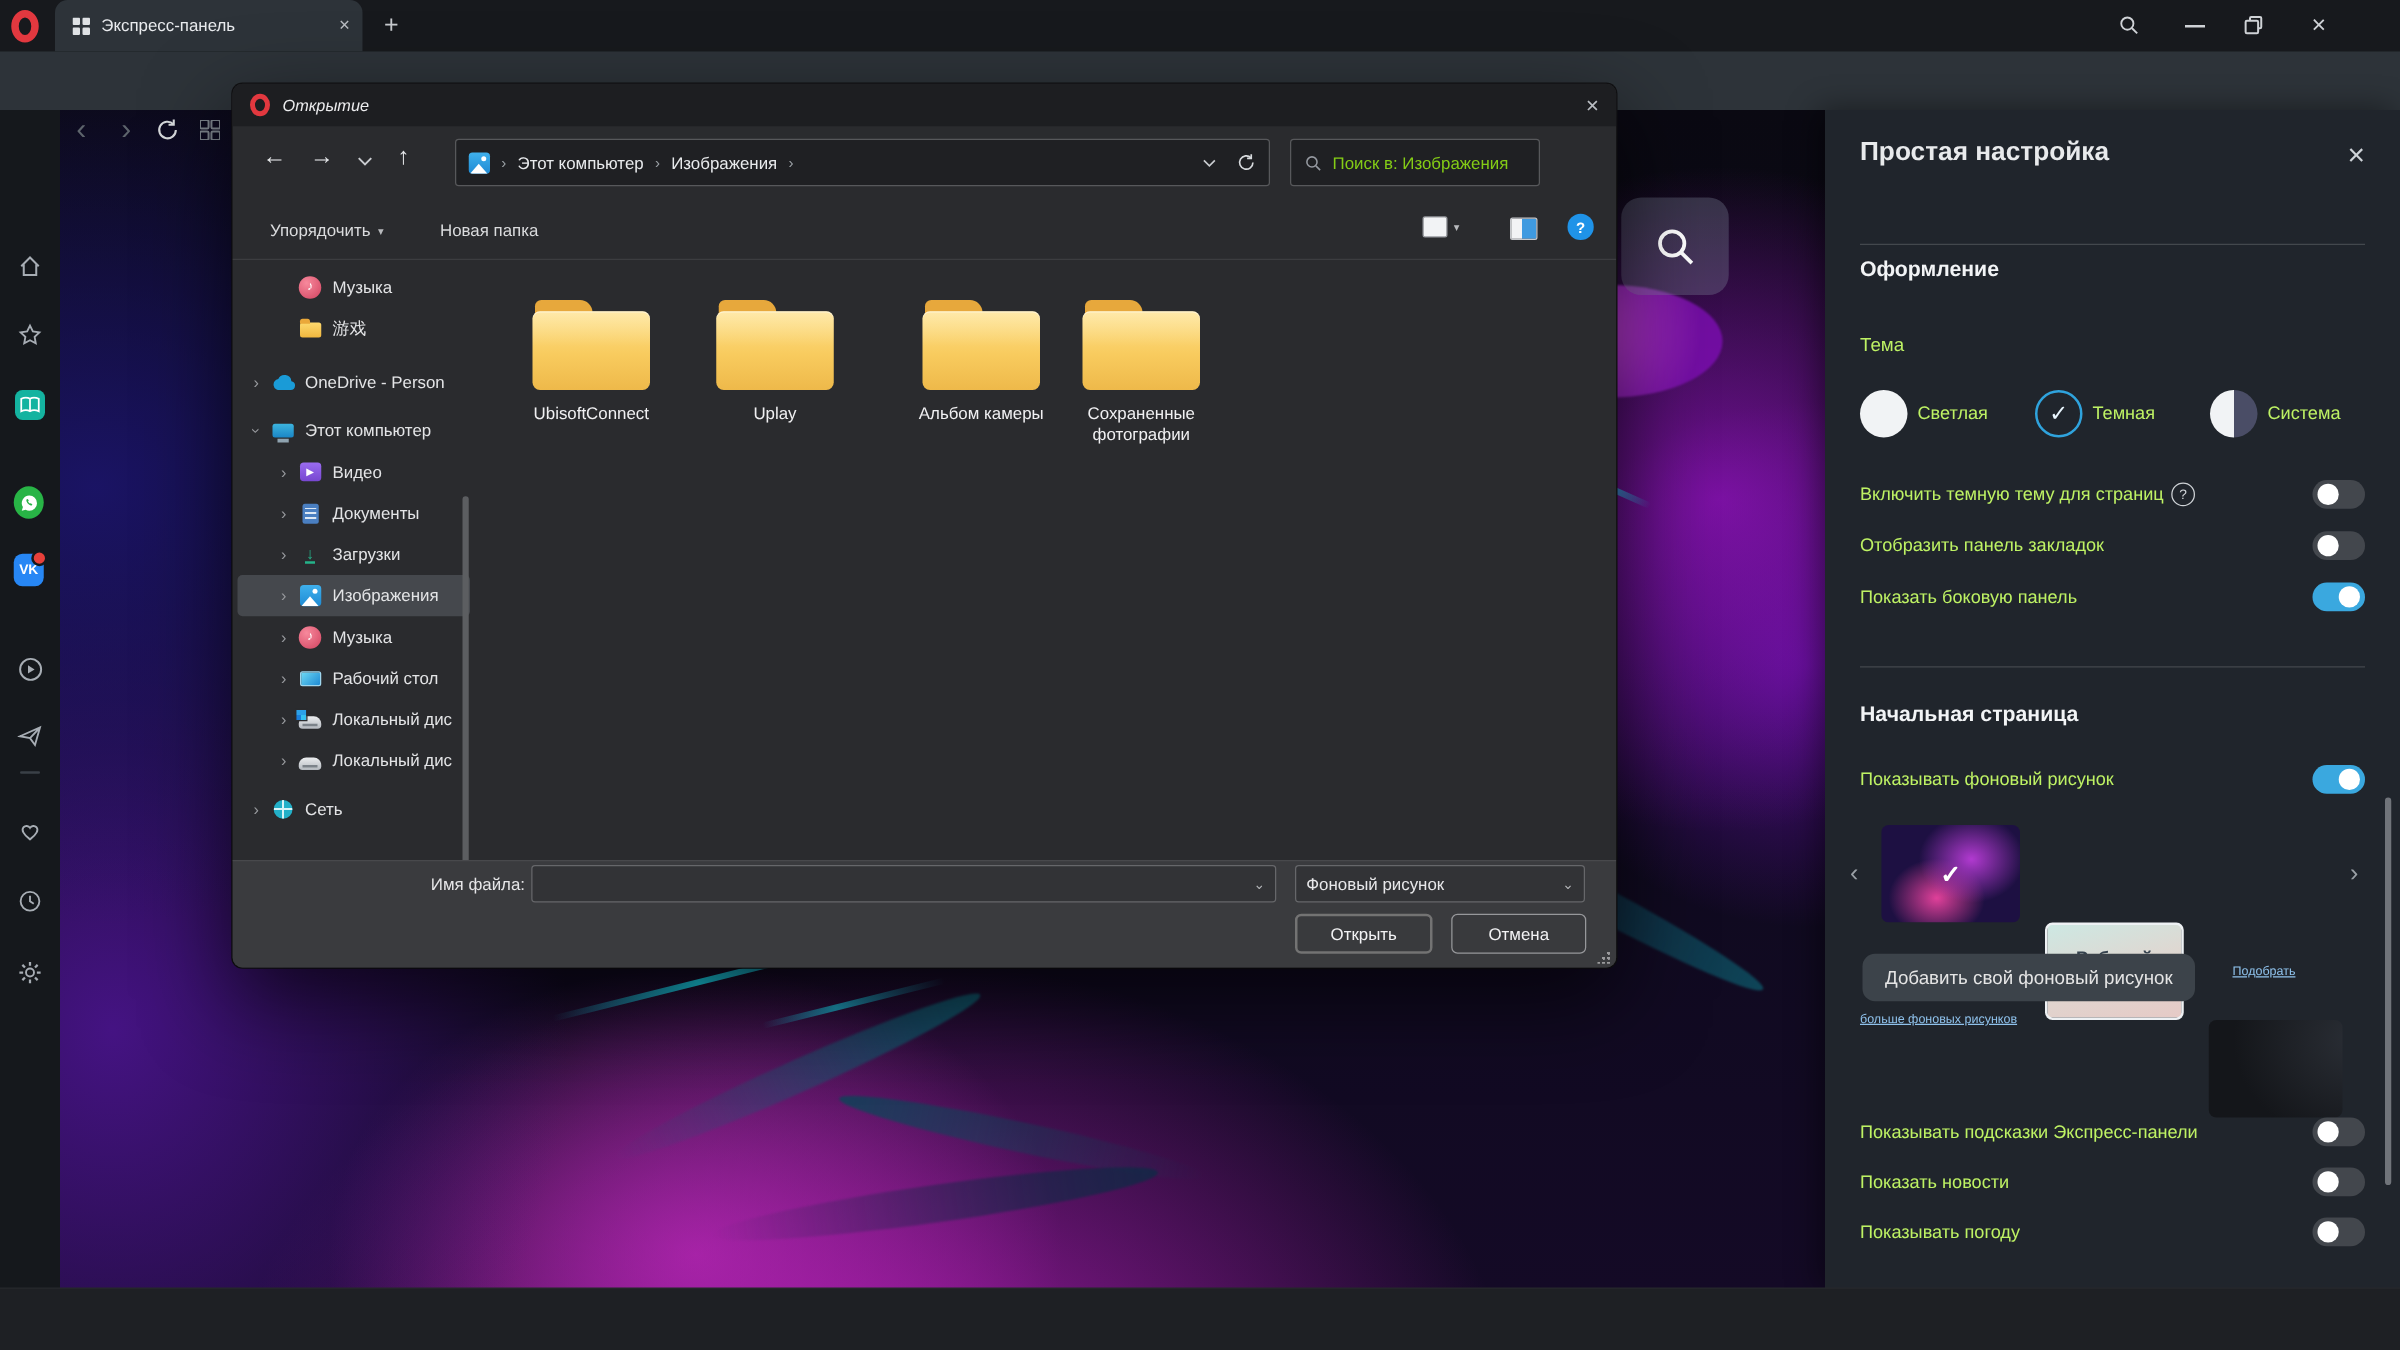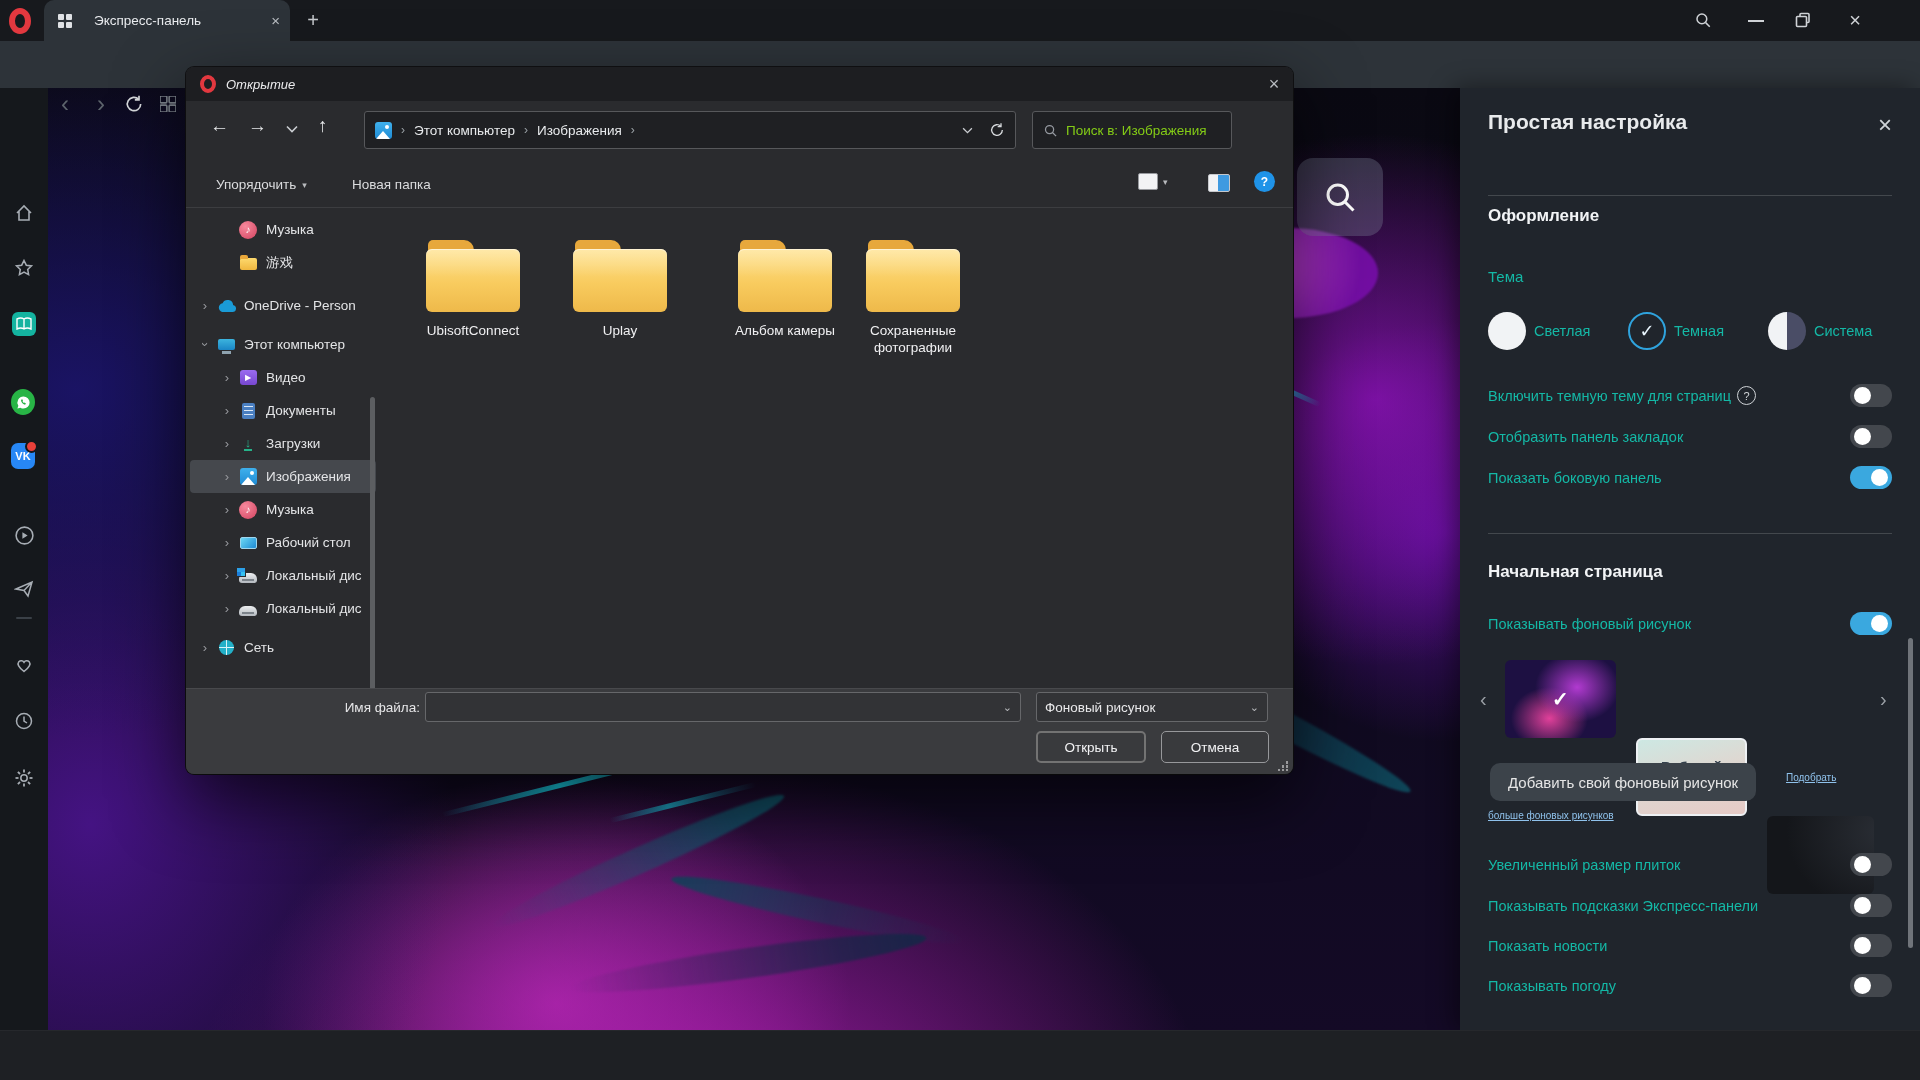--- a/index.html
+++ b/index.html
@@ -7,21 +7,21 @@
          font-family:"Liberation Sans",sans-serif;color:#e8eaec;
          -webkit-font-smoothing:antialiased;}
   .abs{position:absolute;}
   .flex{display:flex;align-items:center;}
   svg{display:block;}
 
   
   #tabbar{left:0;top:0;width:1920px;height:41px;background:#17191d;}
   #tab{left:44px;top:0;width:246px;height:41px;background:#2d3339;border-radius:10px 10px 0 0;
        display:flex;align-items:center;padding:0 10px 0 14px;box-sizing:border-box;}
-  #tab .t-title{font-size:13.5px;color:#e9ebee;flex:1;margin-left:22px;white-space:nowrap;overflow:hidden;}
+  #tab .t-title{font-size:13.5px;color:#e9ebee;flex:1;margin-left:9px;white-space:nowrap;overflow:hidden;}
   .xglyph{color:#b9bdc2;font-size:15px;line-height:1;}
   #toolbar{left:0;top:41px;width:1920px;height:47px;background:#2d3339;}
   .dim{color:#5d646c;}
   .placeholder{color:#848b93;font-size:15px;}
   .vdiv{width:1px;height:22px;background:#474e56;}
   .slidersbox{border:1px solid #5b636d;background:#3a424b;border-radius:6px;width:34px;height:30px;
               display:flex;align-items:center;justify-content:center;}
   .avatar{width:24px;height:24px;border-radius:50%;background:#1e9de3;position:relative;overflow:hidden;}
   .avatar::before{content:"";position:absolute;left:7px;top:4px;width:10px;height:10px;border-radius:50%;background:#fff;}
   .avatar::after{content:"";position:absolute;left:3px;top:15px;width:18px;height:12px;border-radius:50%;background:#fff;}
@@ -126,21 +126,21 @@
      radial-gradient(circle 1.3px at 5px 5.5px,#9a9a9c 95%,transparent),
      radial-gradient(circle 1.3px at 9px 9.5px,#9a9a9c 95%,transparent),
      radial-gradient(circle 1.3px at 5px 9.5px,#9a9a9c 95%,transparent),
      radial-gradient(circle 1.3px at 1px 9.5px,#9a9a9c 95%,transparent);}
 
   
   #panel{left:1460px;top:88px;width:460px;height:944px;background:#20252c;box-shadow:-6px 0 24px rgba(0,0,0,.45);}
   #panel h1{font-size:21px;font-weight:600;margin:0;}
   .phr{height:1px;background:rgba(255,255,255,.16);}
   .psec{font-size:17px;font-weight:bold;color:#f2f4f6;}
-  .plabel{font-size:14.5px;color:#14b8a6;}
+  .plabel{font-size:14.5px;color:#bef264;}
   .tg{width:42px;height:23px;border-radius:12px;background:#43474d;position:relative;flex:none;}
   .tg::after{content:"";position:absolute;top:3px;left:4px;width:17px;height:17px;border-radius:50%;background:#fff;}
   .tg.on{background:#3aa8df;}
   .tg.on::after{left:auto;right:4px;}
   .tcirc{width:38px;height:38px;border-radius:50%;box-sizing:border-box;flex:none;}
   .tcirc.light{background:#f1f3f5;}
   .tcirc.dark{border:2px solid #2fa3dd;background:#20252c;color:#eaf7ff;font-size:18px;
               display:flex;align-items:center;justify-content:center;}
   .tcirc.half{background:linear-gradient(90deg,#f1f3f5 50%,#4a4d66 50%);}
   .helpq{width:17px;height:17px;border-radius:50%;border:1.5px solid #cfd3d7;color:#cfd3d7;font-size:11px;
@@ -407,24 +407,20 @@
     <div class="abs thumb t2" style="left:176px;top:572px;">
       <span style="width:70px;">Рабочий стол</span>
     </div>
     <div class="abs thumb t3" style="left:307px;top:572px;width:107px;"></div>
     <div class="abs parrow" style="left:420px;top:600px;">›</div>
 
     <div class="abs pbtn" style="left:30px;top:675px;">Добавить свой фоновый рисунок</div>
     <a class="abs plink" style="left:326px;top:684px;">Подобрать</a>
     <a class="abs plink" style="left:28px;top:722px;">больше фоновых рисунков</a>
 
-    <div class="abs flex" style="left:28px;top:765px;width:404px;">
-      <span class="plabel">Увеличенный размер плиток</span>
-      <div class="tg" style="margin-left:auto;"></div>
-    </div>
     <div class="abs flex" style="left:28px;top:806px;width:404px;">
       <span class="plabel">Показывать подсказки Экспресс-панели</span>
       <div class="tg" style="margin-left:auto;"></div>
     </div>
     <div class="abs flex" style="left:28px;top:846px;width:404px;">
       <span class="plabel">Показать новости</span>
       <div class="tg" style="margin-left:auto;"></div>
     </div>
     <div class="abs flex" style="left:28px;top:886px;width:404px;">
       <span class="plabel">Показывать погоду</span>

